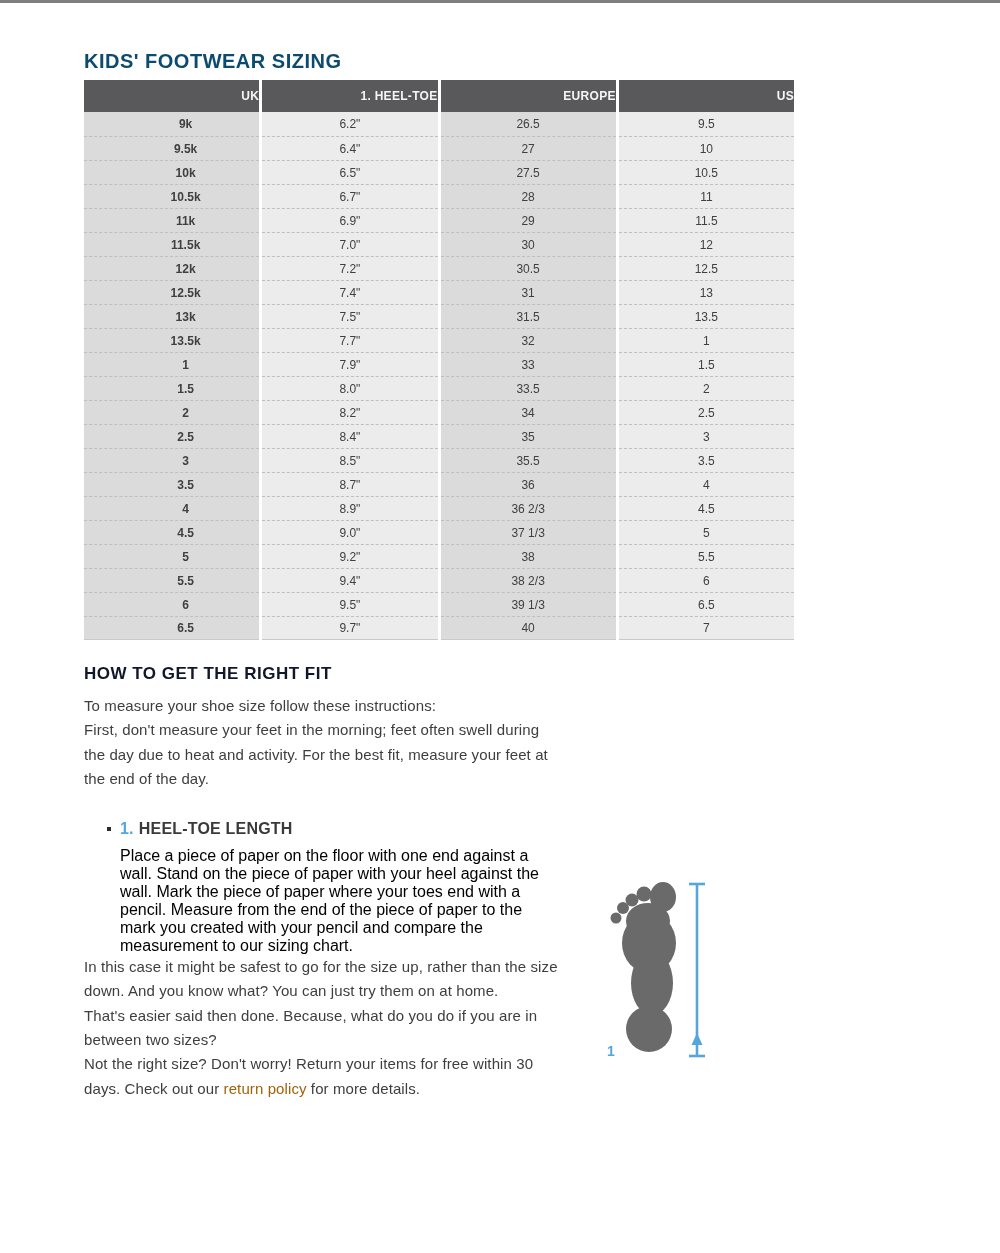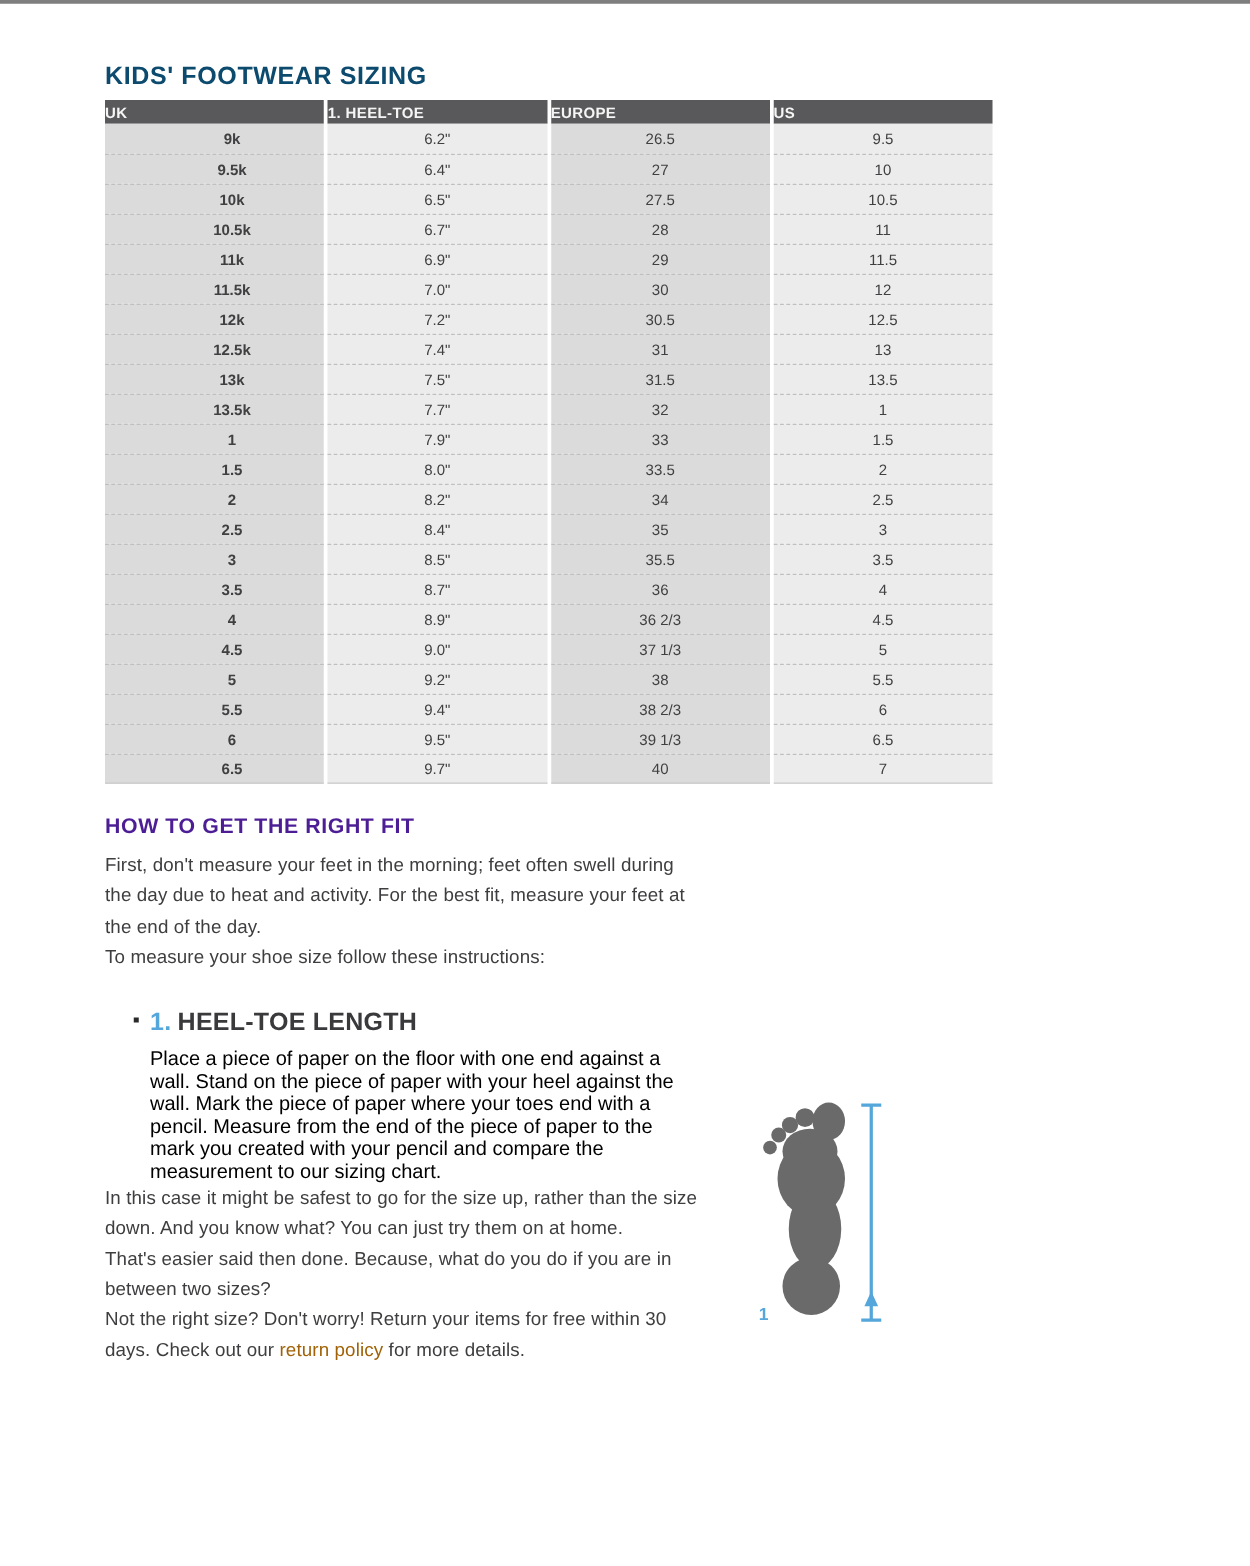--- a/index.html
+++ b/index.html
@@ -34,42 +34,42 @@
     border-spacing:3px 0;
     width:716px;
     margin-left:-3px;
     table-layout:fixed;
   }
   table.sizing th {
     background:#59595b;
     color:#f5f5f5;
     font-size:12px;
     font-weight:700;
-    height:19px;
+    height:32px;
     padding:0;
-    text-align:left;
+    text-align:right;
     letter-spacing:0.3px;
   }
   table.sizing td {
     font-size:12px;
     color:#404042;
     height:24px;
     padding:0;
     text-align:center;
   }
   table.sizing td:nth-child(odd) { background:#dbdbdb; }
   table.sizing td:nth-child(even) { background:#ececec; }
   table.sizing td:first-child { font-weight:700;padding-left:28px; }
   table.sizing tbody tr + tr td { border-top:1px dashed #bfbfbf; }
   table.sizing tbody tr:last-child td { border-bottom:1px solid #c9c9c9; }
   h2.section-heading {
     font-size:17px; line-height:18px;
     font-weight:700;
     letter-spacing:0.5px;
-    color:#4c1d95;
+    color:#0f172a;
     margin:25px 0 11px 0;
   }
   h2.choose { margin-top:45px; }
   p.body {
     margin:0;
     font-size:15px;
     line-height:24.3px;
     color:#3e3e40;
     letter-spacing:0.1px;
     white-space:pre-line;
@@ -80,21 +80,21 @@
     padding-left:36px;
     width:476px;
   }
   .step-bullet {
     position:absolute;
     left:23px; top:7px;
     width:4px; height:4px;
     background:#2a2a2a;
   }
   .step-title {
-    font-size:20px;
+    font-size:16px;
     font-weight:700;
     color:#3a3a3c;
     margin:0 0 9px 0;
     letter-spacing:0.2px;
   }
   .step-num { color:#55a6da; margin-right:5px; }
   .link { color:#a16207; text-decoration:none; cursor:pointer; }
   .foot-diagram {
     position:absolute;
     left:599px; top:875px;
@@ -250,24 +250,24 @@
           <td>6.5</td>
           <td>9.7"</td>
           <td>40</td>
           <td>7</td>
         </tr>
       </tbody>
   </table>
 
   <section>
     <h2 class="section-heading">HOW TO GET THE RIGHT FIT</h2>
+    <p class="body">To measure your shoe size follow these instructions:</p>
     <p class="body">First, don't measure your feet in the morning; feet often swell during
 the day due to heat and activity. For the best fit, measure your feet at
 the end of the day.</p>
-    <p class="body">To measure your shoe size follow these instructions:</p>
 
     <div class="step">
       <span class="step-bullet"></span>
       <div class="step-title">
         <span class="step-num">1.</span><span>HEEL-TOE LENGTH</span>
       </div>
       <div class="body">Place a piece of paper on the floor with one end against a wall.
 Stand on the piece of paper with your heel against the wall.
 Mark the piece of paper where your toes end with a pencil.
 Measure from the end of the piece of paper to the mark you

